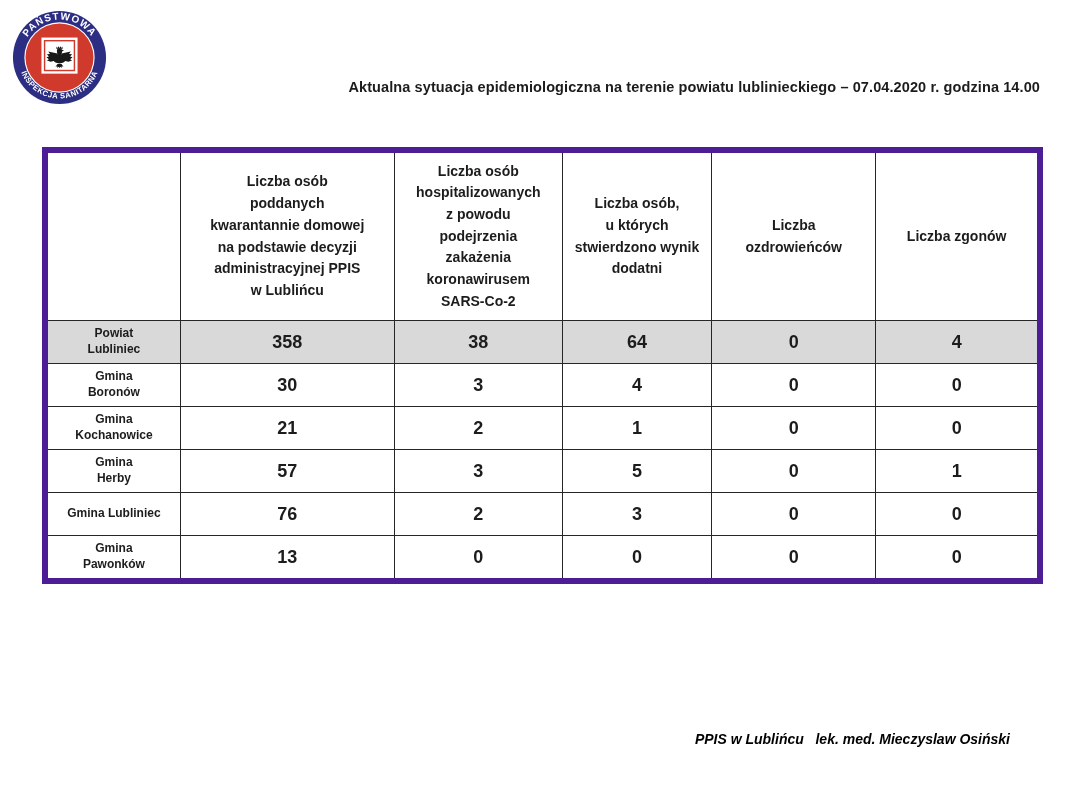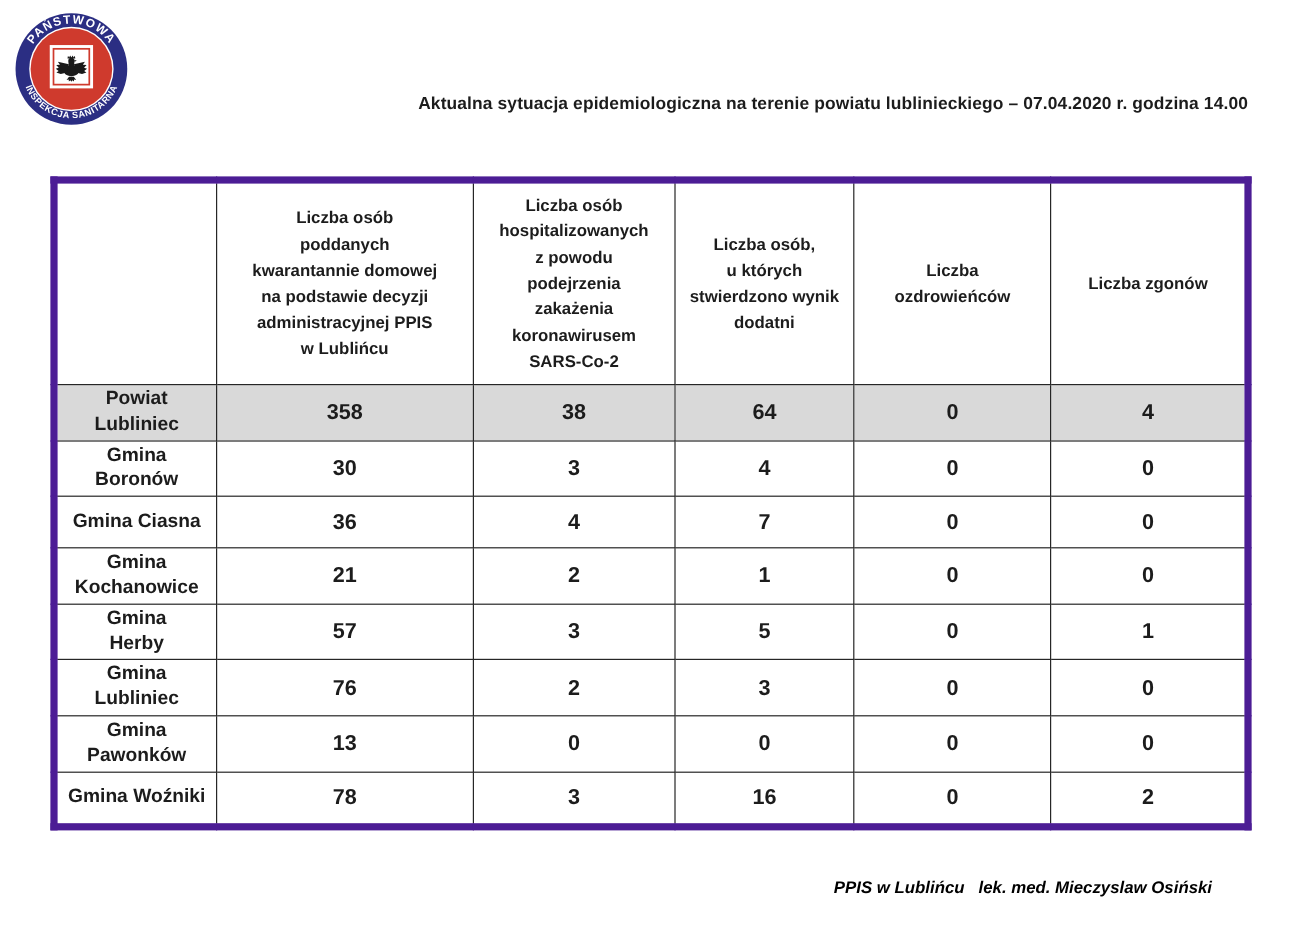--- a/index.html
+++ b/index.html
@@ -35,21 +35,21 @@
   table.epi th, table.epi td {
     border: 1px solid #262626;
     text-align: center; vertical-align: middle;
     font-weight: 700; color: var(--ink);
     white-space: pre-line;
     padding: 2px 6px;
     overflow: hidden;
   }
   table.epi thead th { height: 163px; font-size: 14px; line-height: 1.55; }
   table.epi tbody td { height: 38px; font-size: 18px; }
-  table.epi tbody td.row-label { font-size: 16px; line-height: 1.3; }
+  table.epi tbody td.row-label { font-size: 12px; line-height: 1.3; }
   table.epi tr.highlight td { background: var(--gray); }
 
   .footer {
     position: absolute; top: 731px; right: 70px;
     font-size: 14px; font-weight: 700; font-style: italic;
     color: #000000;
     white-space: pre;
   }
 </style>
 </head>
@@ -131,28 +131,20 @@
           <tr>
     <td class="row-label">Gmina
 Boronów</td>
     <td class="data-cell">30</td>
     <td class="data-cell">3</td>
     <td class="data-cell">4</td>
     <td class="data-cell">0</td>
     <td class="data-cell">0</td>
   </tr>
           <tr>
-    <td class="row-label">Gmina Ciasna</td>
-    <td class="data-cell">36</td>
-    <td class="data-cell">4</td>
-    <td class="data-cell">7</td>
-    <td class="data-cell">0</td>
-    <td class="data-cell">0</td>
-  </tr>
-          <tr>
     <td class="row-label">Gmina
 Kochanowice</td>
     <td class="data-cell">21</td>
     <td class="data-cell">2</td>
     <td class="data-cell">1</td>
     <td class="data-cell">0</td>
     <td class="data-cell">0</td>
   </tr>
           <tr>
     <td class="row-label">Gmina
@@ -173,27 +165,19 @@
   </tr>
           <tr>
     <td class="row-label">Gmina
 Pawonków</td>
     <td class="data-cell">13</td>
     <td class="data-cell">0</td>
     <td class="data-cell">0</td>
     <td class="data-cell">0</td>
     <td class="data-cell">0</td>
   </tr>
-          <tr>
-    <td class="row-label">Gmina Woźniki</td>
-    <td class="data-cell">78</td>
-    <td class="data-cell">3</td>
-    <td class="data-cell">16</td>
-    <td class="data-cell">0</td>
-    <td class="data-cell">2</td>
-  </tr>
         </tbody>
     </table>
   </div>
 
   <div class="footer">PPIS w Lublińcu   lek. med. Mieczyslaw Osiński</div>
 
 </div>
 
 </body></html>

